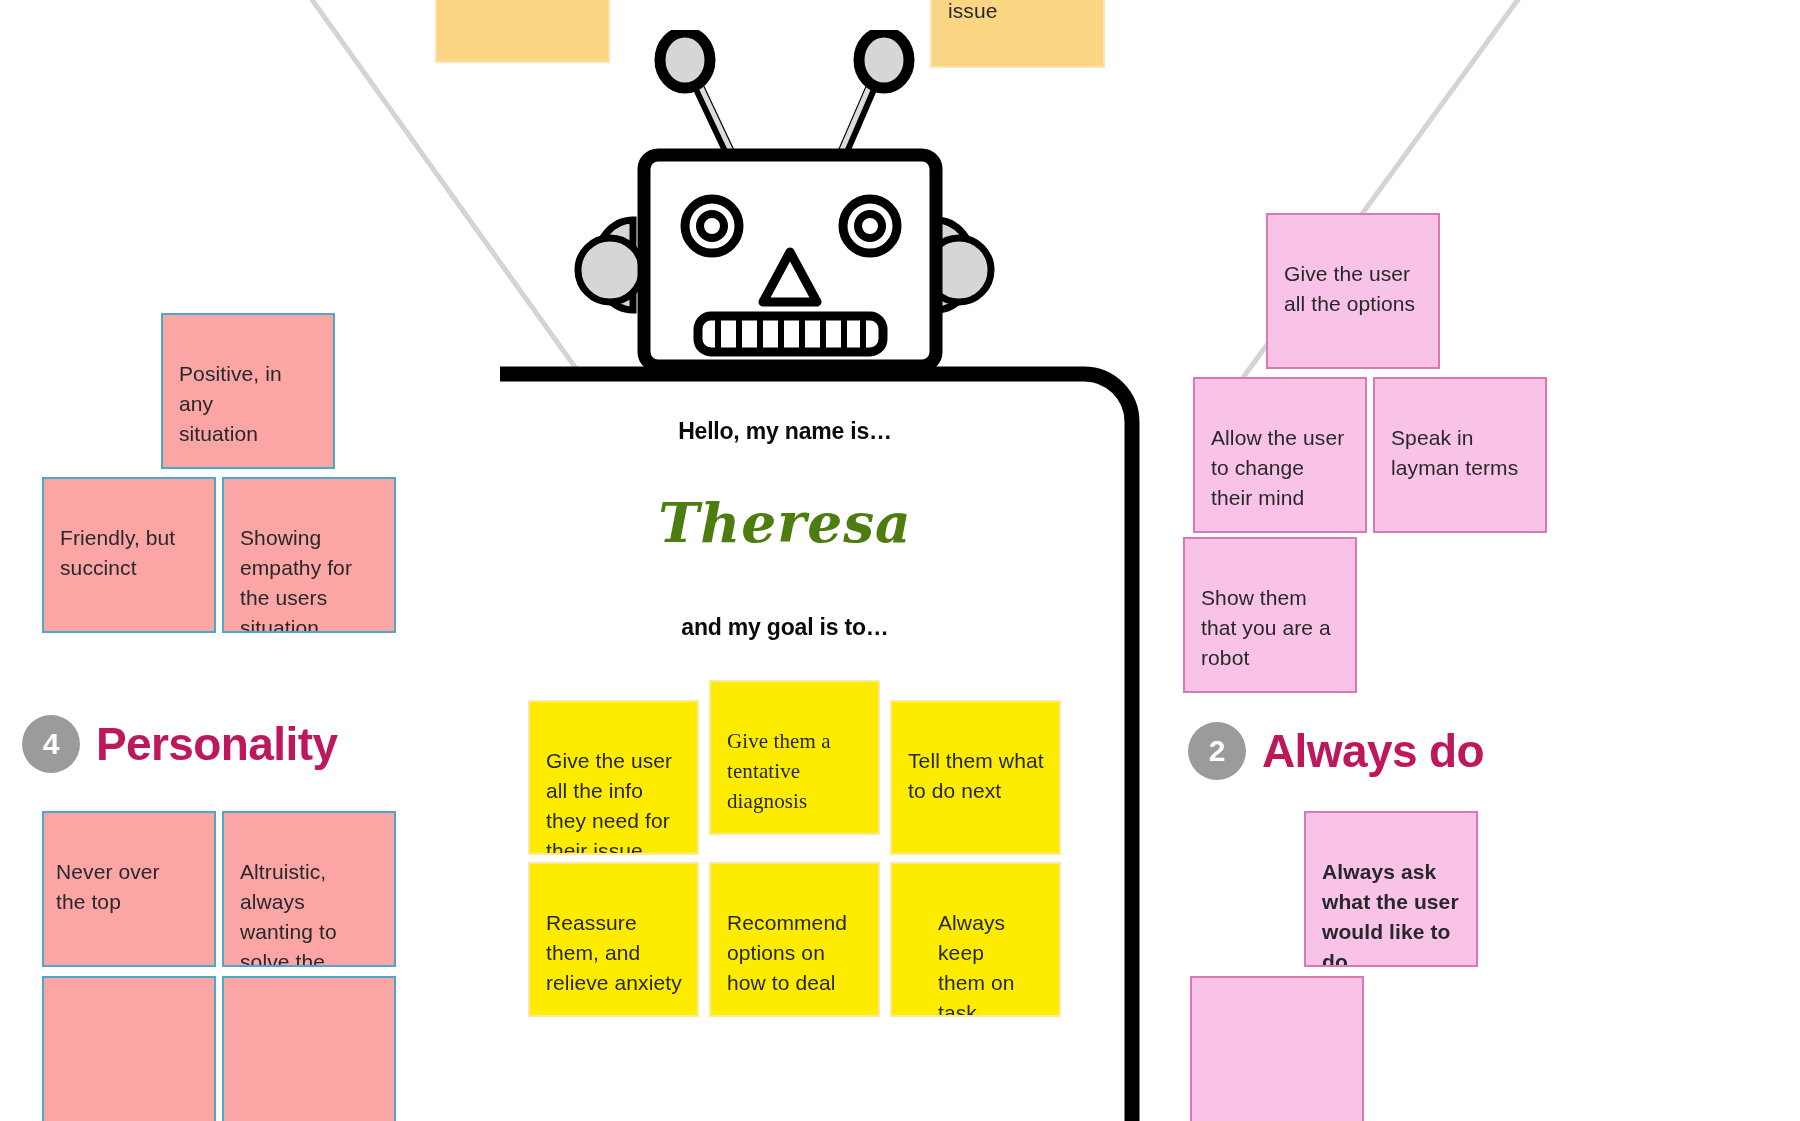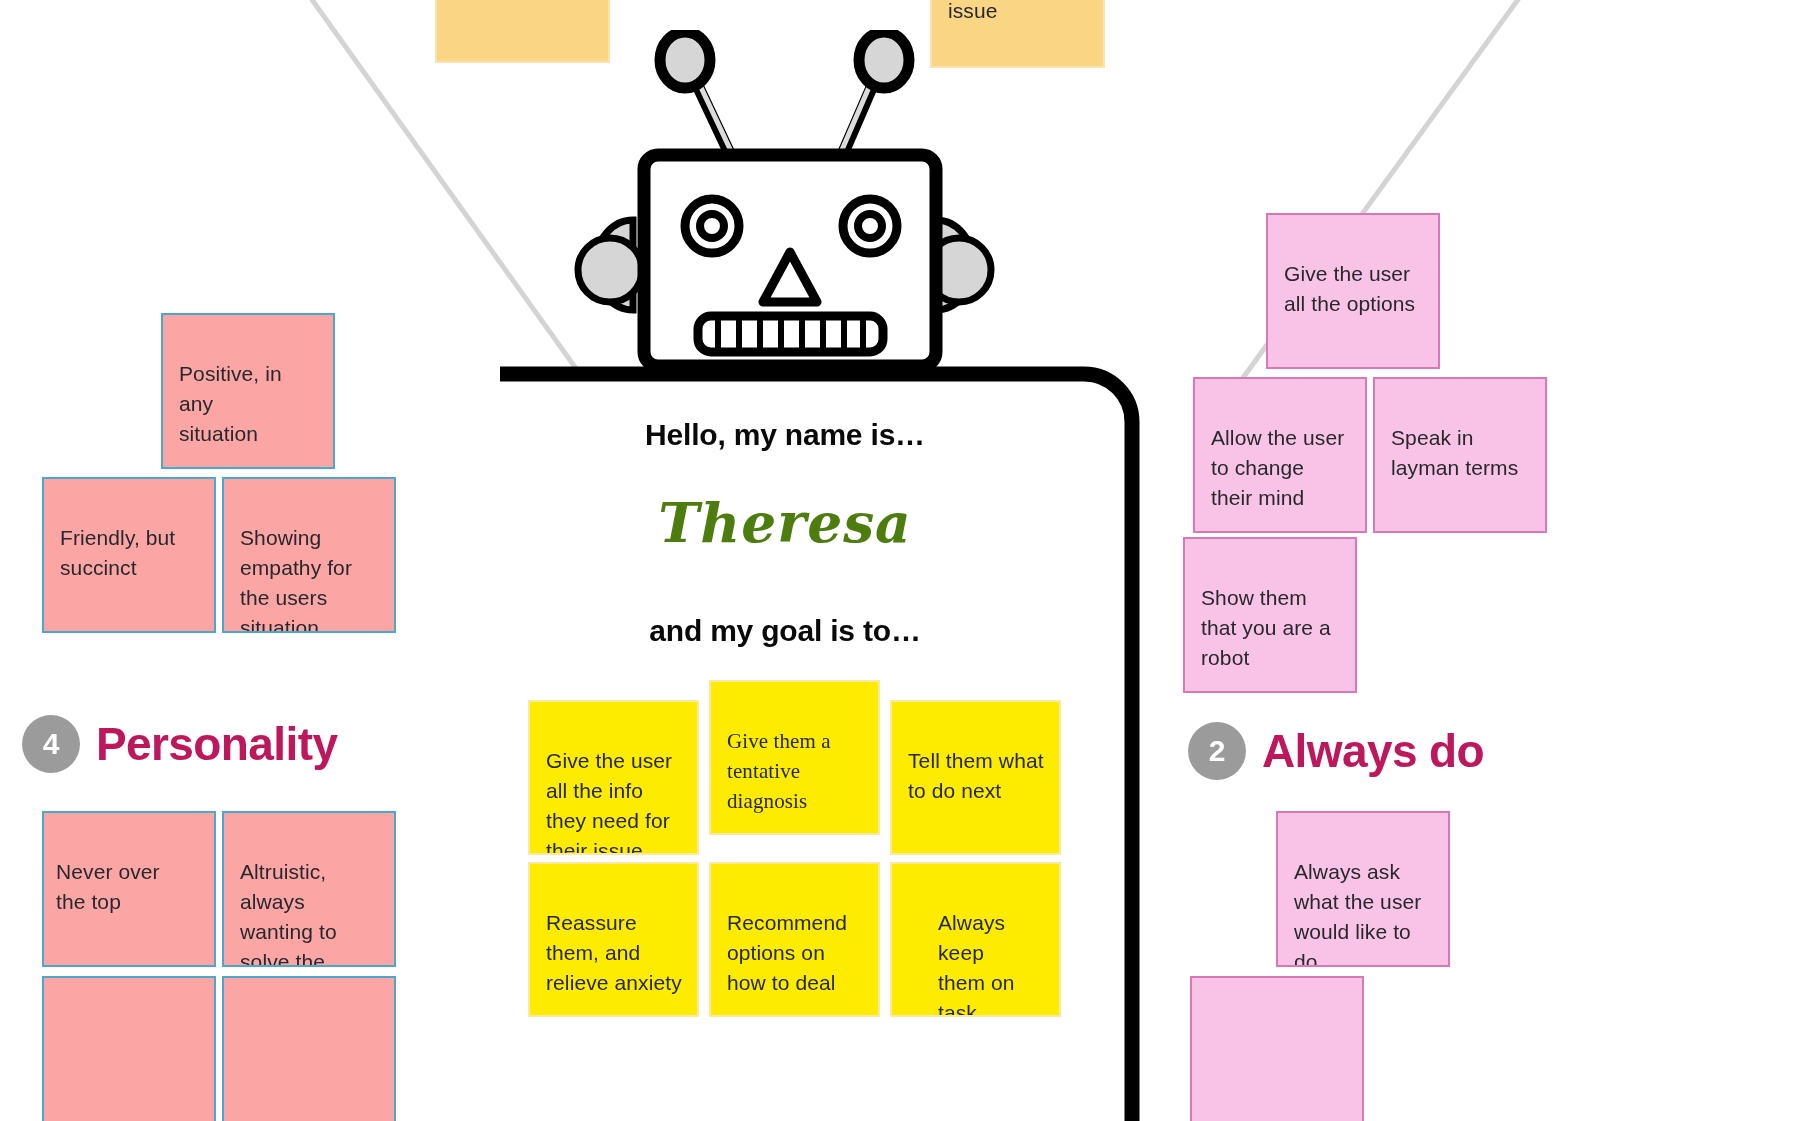--- a/index.html
+++ b/index.html
@@ -99,21 +99,21 @@
   }
 
   
   .card-text {
     position: absolute;
     width: 660px;
     left: 455px;
     text-align: center;
   }
   .hello-line {
-    font-size: 30px;
+    font-size: 23px;
     font-weight: bold;
     color: #0a0a0a;
     letter-spacing: -0.2px;
   }
   .persona-name {
     font-family: "DejaVu Serif", serif;
     font-style: italic;
     font-weight: bold;
     font-size: 55px;
     color: #4d7c0f;
@@ -281,21 +281,21 @@
 
   <div class="section-head" style="left:1188px; top:722px;">
     <div class="badge">
       <span>2</span>
     </div>
     <div class="section-title">
       <span>Always do</span>
     </div>
   </div>
 
-  <div class="note note-pink" style="left:1276px; top:811px; width:174px; height:156px;">
+  <div class="note note-pink" style="left:1304px; top:811px; width:174px; height:156px;font-weight:bold;">
     <span>Always ask
 what the user
 would like to
 do</span>
   </div>
   <div class="note note-pink" style="left:1190px; top:976px; width:174px; height:156px;">
     <span></span>
   </div>
 
 </div>

